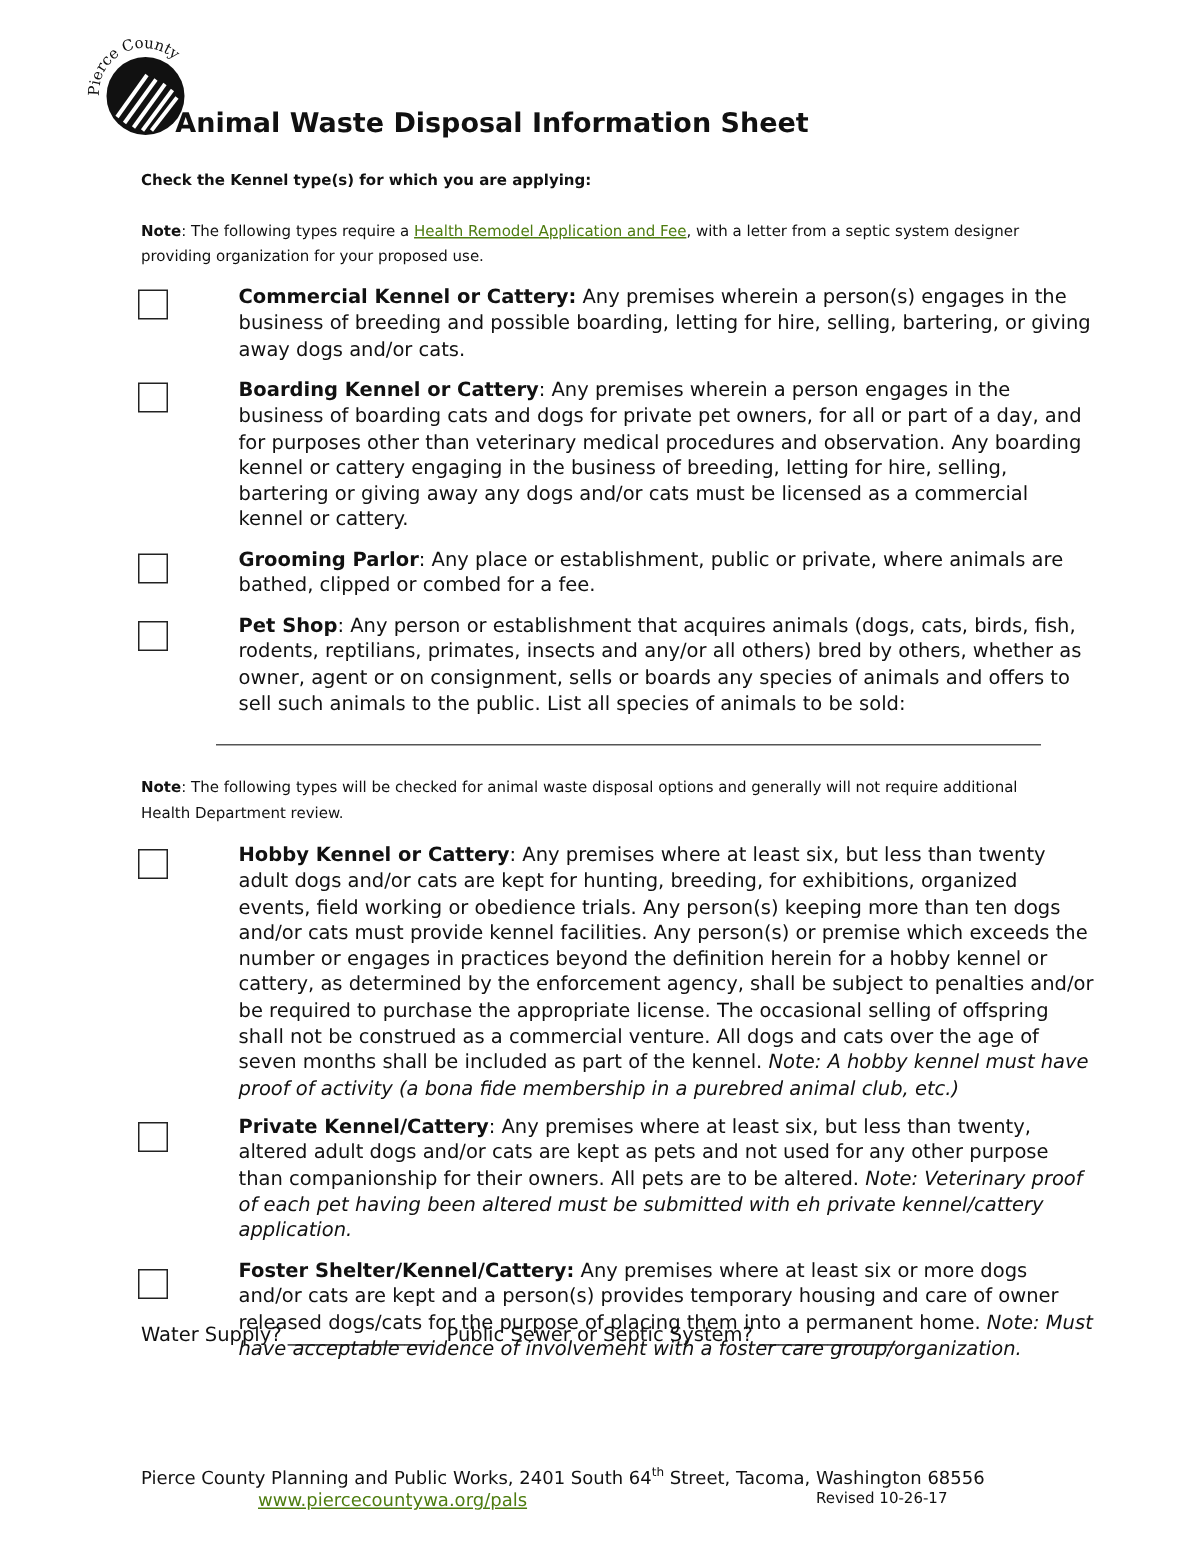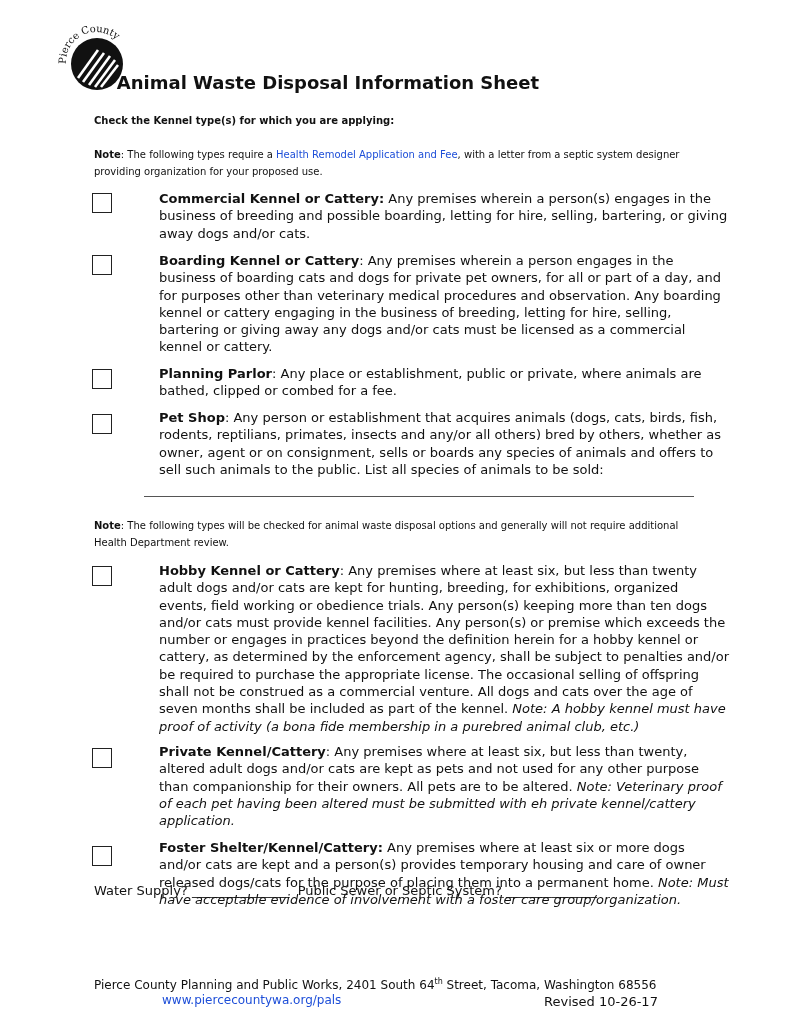--- a/index.html
+++ b/index.html
@@ -4,21 +4,21 @@
 <style>
   html, body { margin:0; padding:0; background:#fff; }
   body { width:800px; height:1035px; position:relative; overflow:hidden;
          font-family:"DejaVu Sans", sans-serif; color:#111; }
   .logo { position:absolute; left:54px; top:20px; width:80px; height:72px; }
   .title { position:absolute; left:0; width:648px; top:72px; text-align:center;
            font-weight:bold; font-size:18px; padding-left:0; }
   .title span { position:relative; left:4px; }
   .text { position:absolute; left:94px; font-size:10px; line-height:17.2px; }
   .bold { font-weight:bold; }
-  a.link { color:#1d4ed8; }
+  a.link { color:#4d7c0f; text-decoration:underline; }
   .cb { position:absolute; left:92px; width:20px; height:20px; border:1.5px solid #222; background:#fff; box-sizing:border-box; }
   .item { position:absolute; left:159px; width:570px; font-size:13px; line-height:17.3px; }
   .item i { }
   .rule { position:absolute; left:144px; width:550px; top:496px; border-top:1px solid #555; }
   .footer { position:absolute; left:0; width:800px; font-size:12px; }
   sup { font-size:8px; }
 </style>
 </head>
 <body>
 
@@ -45,21 +45,21 @@
   <span class="bold">Note</span><span>: The following types require a </span><a class="link">Health Remodel Application and Fee</a><span>, with a letter from a septic system designer providing organization for your proposed use.</span>
 </div>
 
 <div class="cb" style="top:193px;"></div>
 <div class="item" style="top:190px;"><span class="bold">Commercial Kennel or Cattery:</span><span>  Any premises wherein a person(s) engages in the business of breeding and possible boarding, letting for hire, selling, bartering, or giving away dogs and/or cats.</span></div>
 
 <div class="cb" style="top:255px;"></div>
 <div class="item" style="top:252px;"><span class="bold">Boarding Kennel or Cattery</span><span>:  Any premises wherein a person engages in the business of boarding cats and dogs for private pet owners, for all or part of a day, and for purposes other than veterinary medical procedures and observation.  Any boarding kennel or cattery engaging in the business of breeding, letting for hire, selling, bartering or giving away any dogs and/or cats must be licensed as a commercial kennel or cattery.</span></div>
 
 <div class="cb" style="top:369px;"></div>
-<div class="item" style="top:365px;"><span class="bold">Planning Parlor</span><span>:  Any place or establishment, public or private, where animals are bathed, clipped or combed for a fee.</span></div>
+<div class="item" style="top:365px;"><span class="bold">Grooming Parlor</span><span>:  Any place or establishment, public or private, where animals are bathed, clipped or combed for a fee.</span></div>
 
 <div class="cb" style="top:414px;"></div>
 <div class="item" style="top:409px;"><span class="bold">Pet Shop</span><span>:  Any person or establishment that acquires animals (dogs, cats, birds, fish, rodents, reptilians, primates, insects and any/or all others) bred by others, whether as owner, agent or on consignment, sells or boards any species of animals and offers to sell such animals to the public.  List all species of animals to be sold:</span></div>
 
 <div class="rule"><span></span></div>
 
 <div class="text" style="top:517px; width:610px;">
   <span class="bold">Note</span><span>: The following types will be checked for animal waste disposal options and generally will not require additional Health Department review.</span>
 </div>
 
@@ -72,14 +72,14 @@
 <div class="cb" style="top:846px;"></div>
 <div class="item" style="top:839px;"><span class="bold">Foster Shelter/Kennel/Cattery:</span><span>  Any premises where at least six or more dogs and/or cats are kept and a person(s) provides temporary housing and care of owner released dogs/cats for the purpose of placing them into a permanent home.  </span><i>Note: Must have acceptable evidence of involvement with a foster care group/organization.</i></div>
 
 <div class="text" style="top:882px; font-size:13px;">
   <span>Water Supply? </span><span>_______________</span>&nbsp;&nbsp;<span>Public Sewer or Septic System? </span><span>______________</span>
 </div>
 
 <div class="footer" style="top:977px; left:94px; width:auto;">
   <span>Pierce County Planning and Public Works, 2401 South 64</span><sup>th</sup><span> Street, Tacoma, Washington 68556</span>
 </div>
-<a class="footer link" style="top:993px; left:162px; width:auto;">www.piercecountywa.org/pals</a>
-<div class="footer" style="top:994px; left:544px; width:auto; font-size:13px;">Revised 10-26-17</div>
+<a class="footer link" style="top:993px; left:172px; width:auto;">www.piercecountywa.org/pals</a>
+<div class="footer" style="top:994px; left:544px; width:auto; font-size:10px;">Revised 10-26-17</div>
 
 </body></html>

